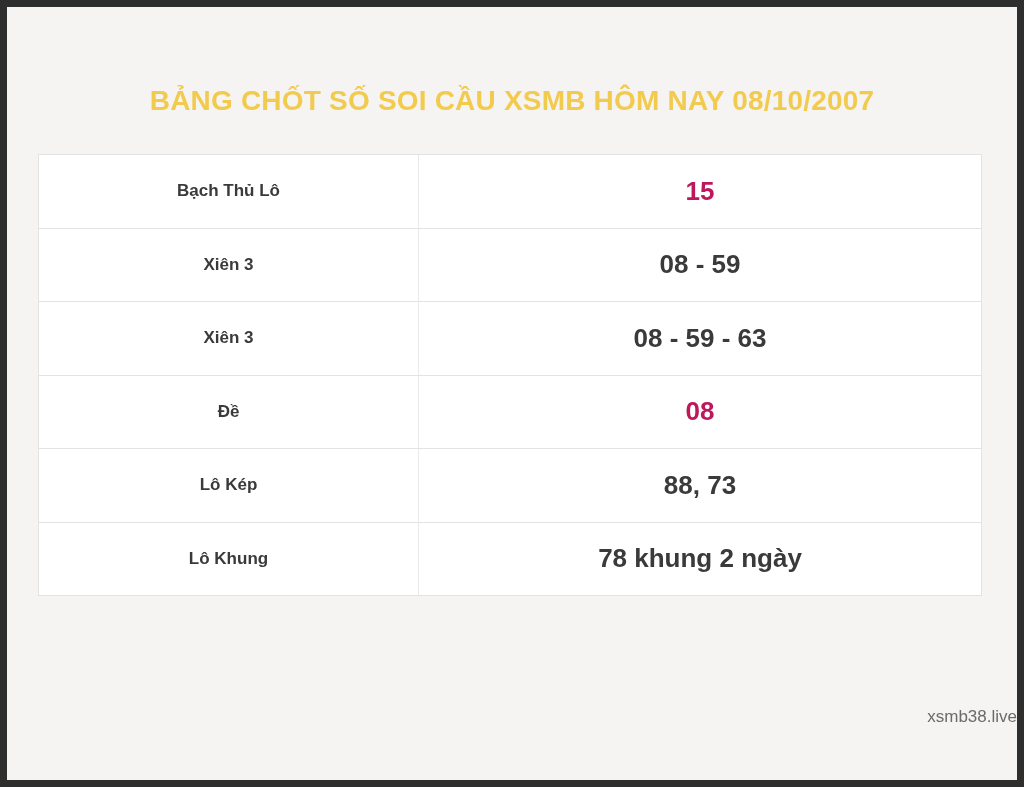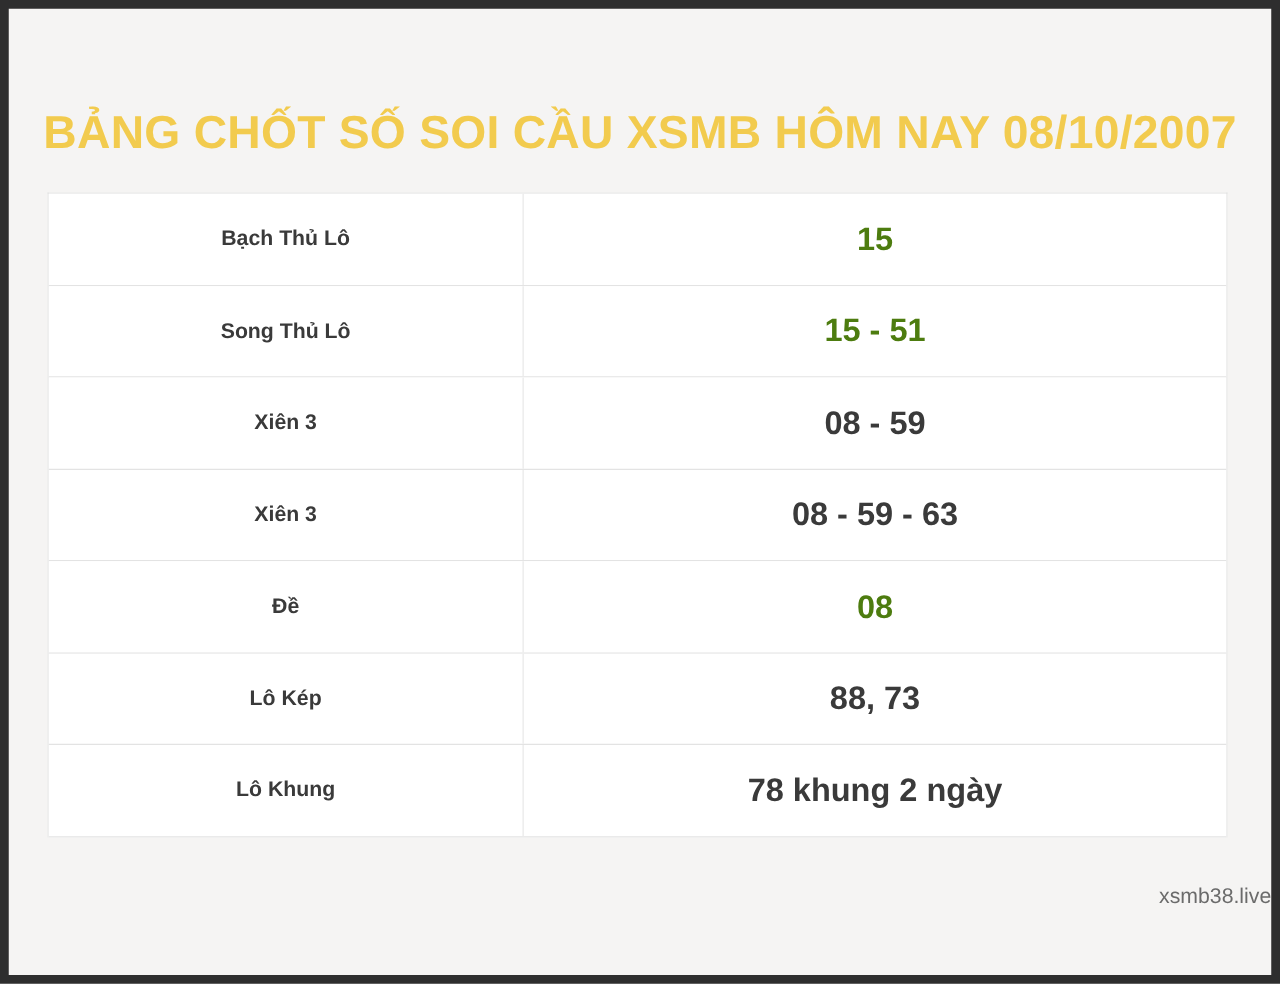--- a/index.html
+++ b/index.html
@@ -22,21 +22,21 @@
     background: #f5f4f3;
     box-sizing: border-box;
     overflow: hidden;
   }
   .title {
     position: absolute;
     left: 0;
     top: 78px;
     width: 1010px;
     text-align: center;
-    font-size: 37px;
+    font-size: 28px;
     font-weight: bold;
     letter-spacing: 0.2px;
     color: #f2cb4e;
     white-space: nowrap;
   }
   .table {
     position: absolute;
     left: 31px;
     top: 147px;
     width: 944px;
@@ -69,21 +69,21 @@
     flex: 1 1 auto;
     display: flex;
     align-items: center;
     justify-content: center;
     box-sizing: border-box;
     font-size: 26px;
     font-weight: bold;
     color: #3a3a3a;
   }
   .cell-value.red {
-    color: #4d7c0f;
+    color: #be185d;
     text-align: center;
   }
   .footer {
     position: absolute;
     left: 0;
     top: 700px;
     width: 1010px;
     text-align: right;
     font-size: 17px;
     font-weight: normal;
@@ -97,24 +97,20 @@
 
   <div class="title">BẢNG CHỐT SỐ SOI CẦU XSMB HÔM NAY 08/10/2007</div>
 
   <div class="table">
 
     <div class="row">
       <div class="cell-label">Bạch Thủ Lô</div>
       <div class="cell-value red">15</div>
     </div>
 
-    <div class="row">
-      <div class="cell-label">Song Thủ Lô</div>
-      <div class="cell-value red">15 - 51</div>
-    </div>
 
     <div class="row">
       <div class="cell-label">Xiên 3</div>
       <div class="cell-value">08 - 59</div>
     </div>
 
     <div class="row">
       <div class="cell-label">Xiên 3</div>
       <div class="cell-value">08 - 59 - 63</div>
     </div>

